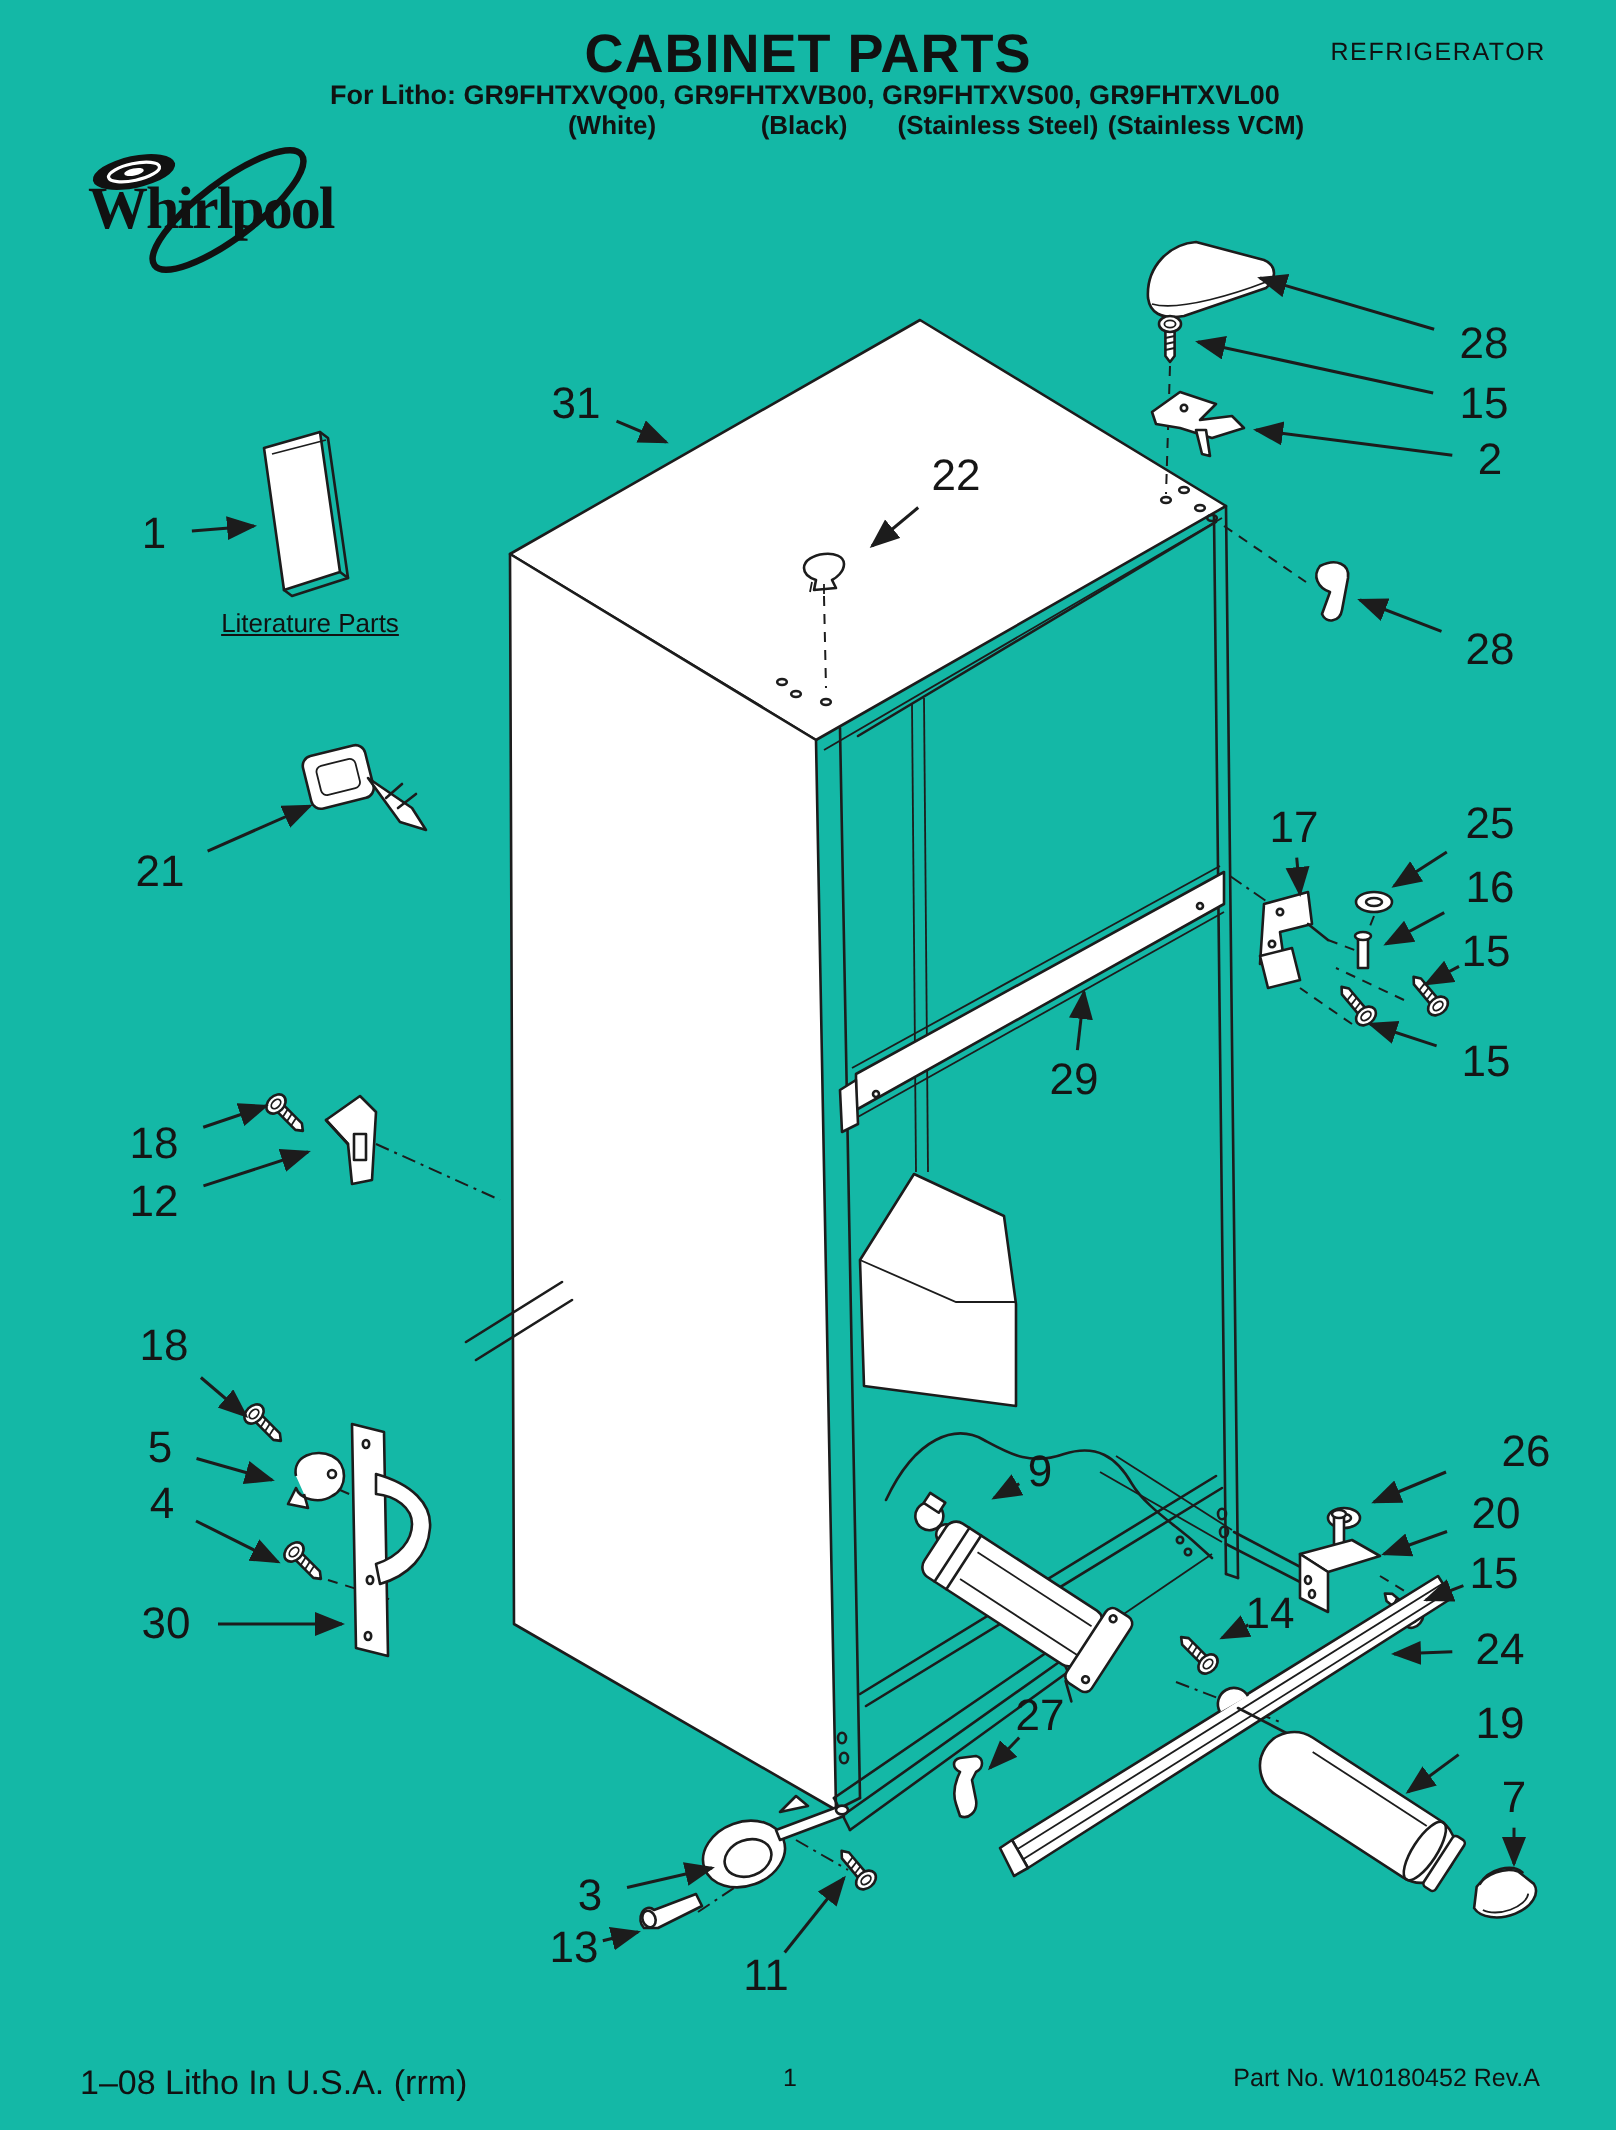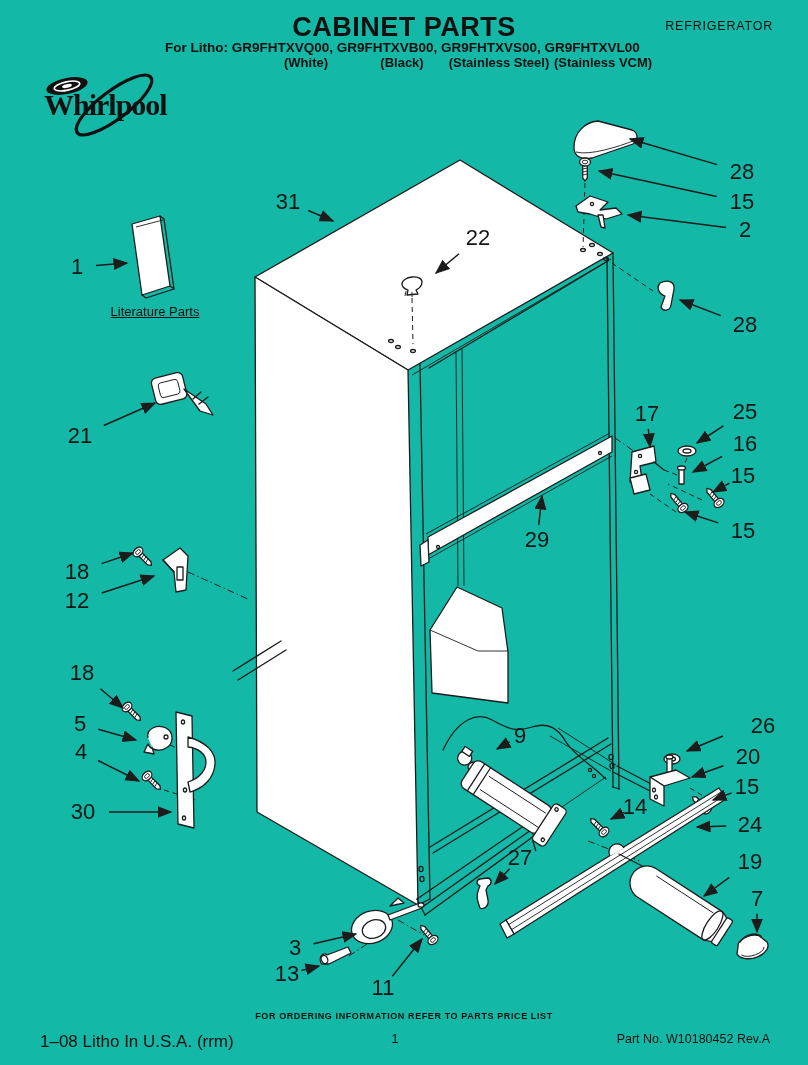--- a/index.html
+++ b/index.html
@@ -368,17 +368,16 @@
       <div class="callout" style="left: 635px; top: 807px;">14</div>
       <div class="callout" style="left: 750px; top: 825px;">24</div>
       <div class="callout" style="left: 750px; top: 862px;">19</div>
       <div class="callout" style="left: 757px; top: 899px;">7</div>
       <div class="callout" style="left: 520px; top: 858px;">27</div>
       <div class="callout" style="left: 295px; top: 948px;">3</div>
       <div class="callout" style="left: 287px; top: 974px;">13</div>
       <div class="callout" style="left: 383px; top: 988px;">11</div>
     </div>
 
-  <div class="abs order-note">FOR ORDERING INFORMATION REFER TO PARTS PRICE LIST</div>
   <div class="abs litho">1–08 Litho In U.S.A. (rrm)</div>
   <div class="abs page-num">1</div>
   <div class="abs part-no">Part No. W10180452 Rev.A</div>
 </div>
 
 </body></html>

